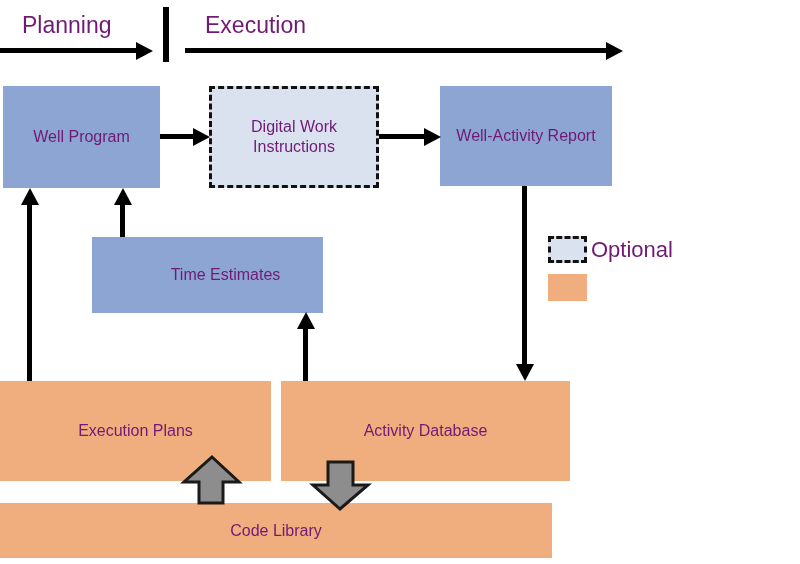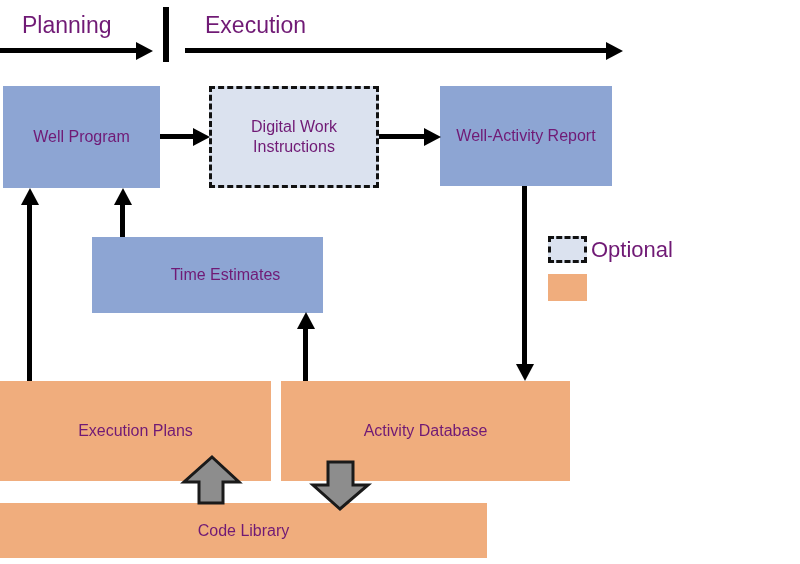--- a/index.html
+++ b/index.html
@@ -56,21 +56,21 @@
   <div class="node optional" style="left:209px;top:86px;width:170px;height:102px;padding:0 22px;">Digital Work Instructions</div>
 
   <div class="node well-independent" style="left:440px;top:86px;width:172px;height:100px;padding:8px 10px;">Well-Activity Report</div>
 
   <div class="node well-independent" style="left:92px;top:237px;width:231px;height:76px;">Time Estimates</div>
 
   <div class="node well-specific" style="left:0;top:381px;width:271px;height:100px;">Execution Plans</div>
 
   <div class="node well-specific" style="left:281px;top:381px;width:289px;height:100px;">Activity Database</div>
 
-  <div class="node well-specific" style="left:0;top:503px;width:487px;height:55px;">Code Library</div>
+  <div class="node well-specific" style="left:0;top:503px;width:552px;height:55px;">Code Library</div>
 
   <div class="shaft-h" style="left:160px;top:134px;width:34px;"></div>
   <div class="head-right" style="left:193px;top:128px;"></div>
 
   <div class="shaft-h" style="left:379px;top:134px;width:46px;"></div>
   <div class="head-right" style="left:424px;top:128px;"></div>
 
   <div class="shaft-v" style="left:522px;top:186px;height:179px;"></div>
   <div class="head-down" style="left:516px;top:364px;"></div>
 

